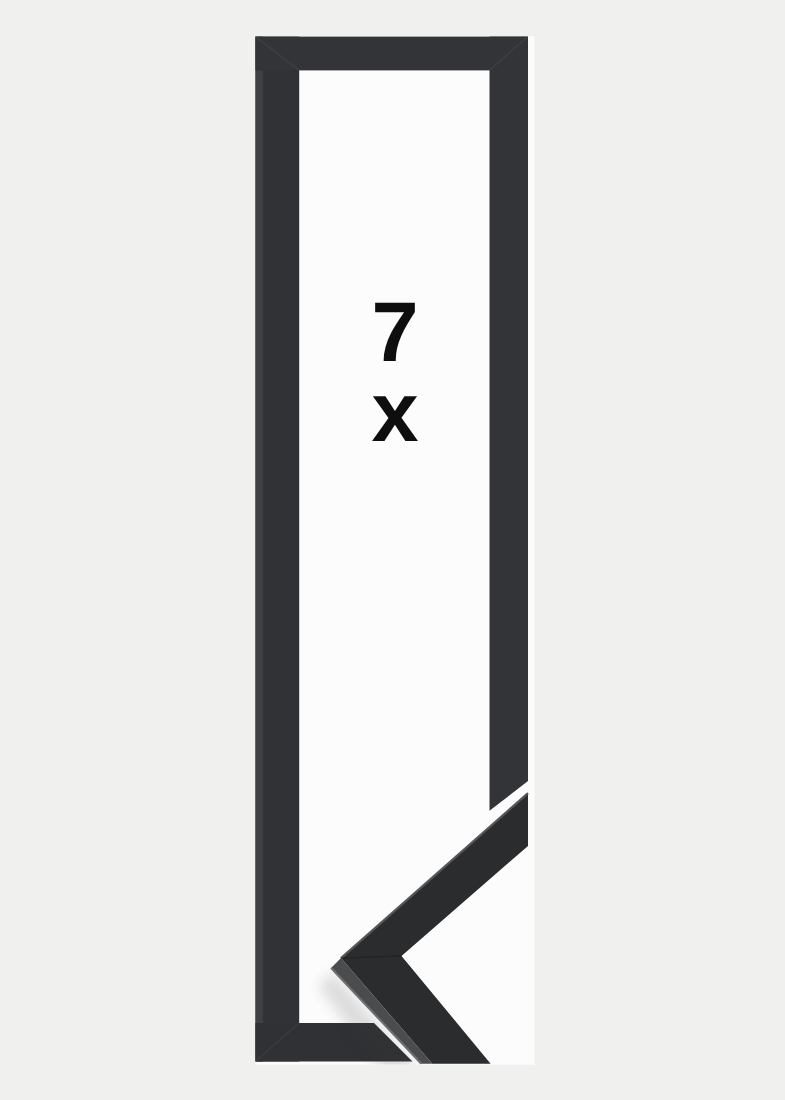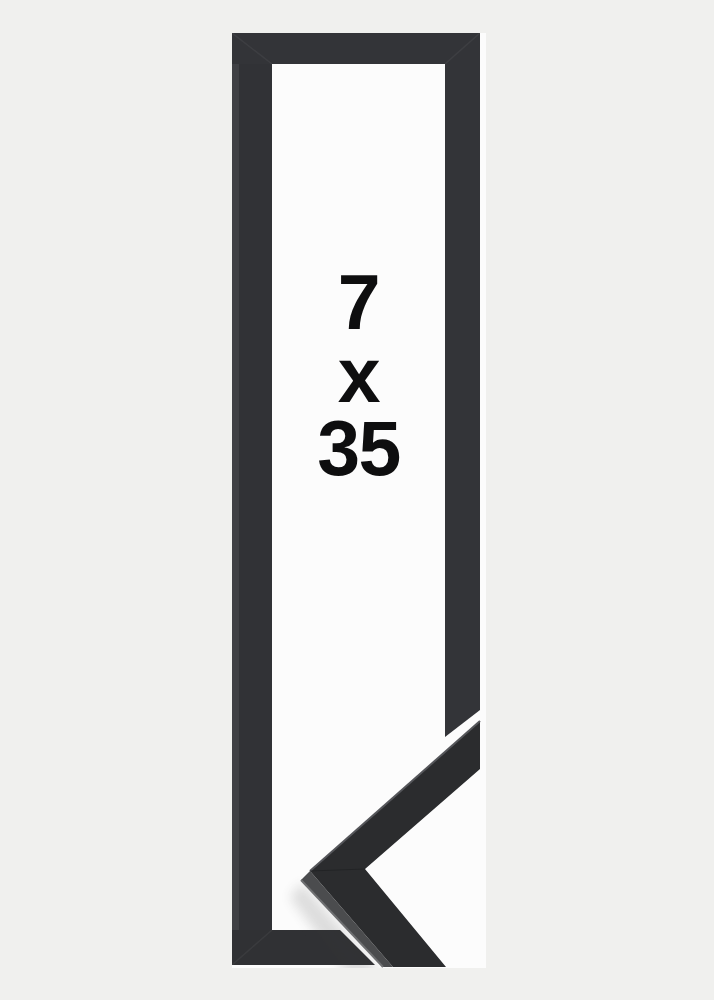--- a/index.html
+++ b/index.html
@@ -69,18 +69,17 @@
 
         <line x1="78" y1="838" x2="248" y2="688" stroke="#55565a" stroke-width="2"></line>
 
         <line x1="78" y1="838" x2="133" y2="836" stroke="#1d1e20" stroke-width="1" stroke-opacity="0.6"></line>
       </g>
     </svg>
 
     <div class="size-label">
       <span>7</span>
       <span>x</span>
-      <span>35</span>
     </div>
 
   </figure>
 
 </div>
 
 </body></html>

